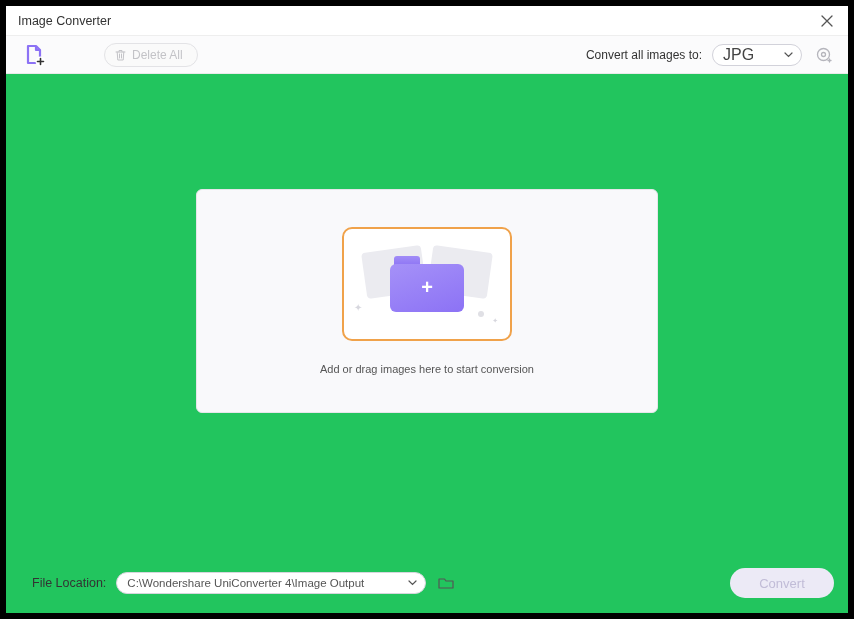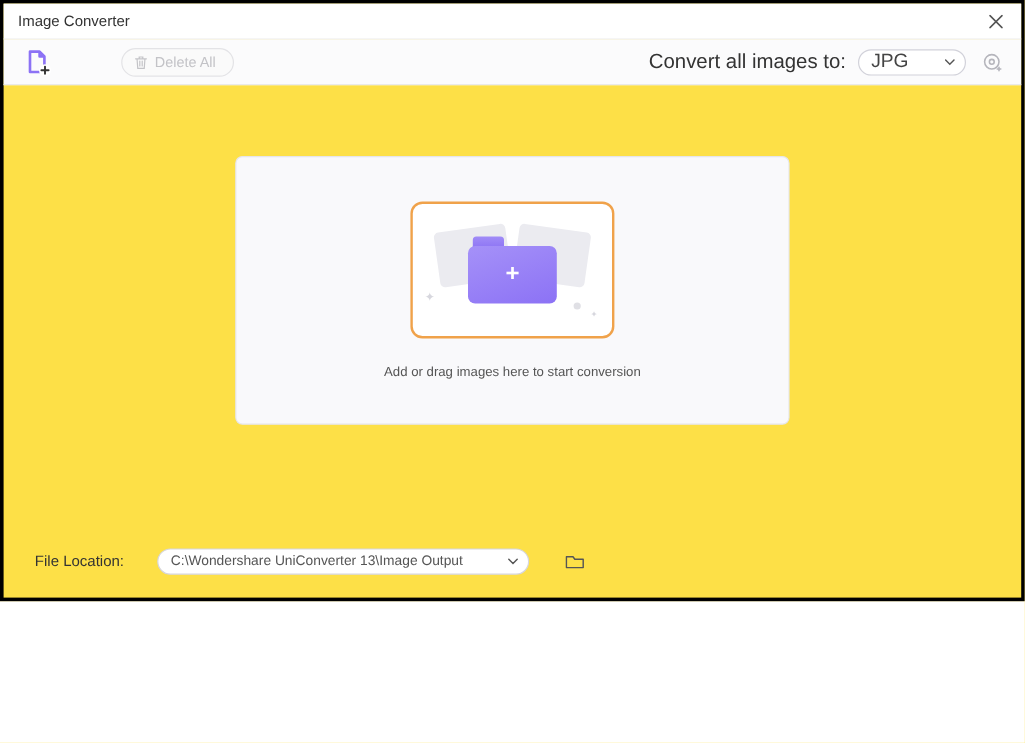--- a/index.html
+++ b/index.html
@@ -1,20 +1,20 @@
 <!DOCTYPE html>
 <html><head>
 <meta charset="utf-8">
 <style>
   * { box-sizing: border-box; margin: 0; padding: 0; font-family: -apple-system, "Segoe UI", Arial, sans-serif; }
   html, body { width: 854px; height: 619px; overflow: hidden; }
   .window {
-    width: 854px; height: 501px;
-    border: 3px solid #000000;
-    background: #fde047;
+    width: 854px; height: 619px;
+    border: 6px solid #000000;
+    background: #22c55e;
     display: flex; flex-direction: column;
     position: relative;
   }
   
   .titlebar {
     height: 30px;
     display: flex; align-items: center;
     padding: 0 10px 0 12px;
     border-bottom: 1px solid #eee;
     background: #ffffff;
@@ -52,21 +52,21 @@
     display: flex; align-items: center; gap: 6px;
     color: #c3c3c7;
     font-size: 12px;
     cursor: pointer;
     margin-left: 46px;
   }
   .toolbar .right {
     margin-left: auto;
     display: flex; align-items: center; gap: 10px;
   }
-  .toolbar .right .lbl { font-size: 17px; color: #333; }
+  .toolbar .right .lbl { font-size: 12px; color: #333; }
   .format-select {
     width: 90px; height: 22px;
     border: 1px solid #d2d2da;
     border-radius: 11px;
     background: #fff;
     display: flex; align-items: center;
     padding: 0 10px;
     font-size: 16px; color: #444;
     position: relative;
     cursor: pointer;
@@ -137,21 +137,21 @@
     transform: translate(-50%, -35%);
     color: #fff; font-size: 20px; font-weight: bold;
     z-index: 3;
   }
   .dz-text { font-size: 11px; color: #555; }
   
   .footer {
     height: 48px;
     display: flex; align-items: center;
     padding: 0 14px 0 26px;
-    gap: 28px;
+    gap: 10px;
     margin-bottom: 6px;
   }
   .footer .flabel { font-size: 12.5px; color: #333; }
   .loc-select {
     width: 310px; height: 22px;
     border: 1px solid #d6d6dd;
     border-radius: 11px;
     background: #fff;
     font-size: 11.5px; color: #555;
     display: flex; align-items: center;
@@ -238,26 +238,29 @@
           <div class="plus">+</div>
         </div>
       </div>
       <div class="dz-text">Add or drag images here to start conversion</div>
     </div>
   </div>
 
   <div class="footer">
     <span class="flabel">File Location:</span>
     <div class="loc-select">
-      <span>C:\Wondershare UniConverter 13\Image Output</span>
+      <span>C:\Wondershare UniConverter 4\Image Output</span>
       <svg class="chev" width="9" height="6" viewBox="0 0 9 6">
           <path d="M1 1 L4.5 4.5 L8 1" stroke="#555" stroke-width="1.2" fill="none" stroke-linecap="round"></path>
         </svg>
     </div>
     <div class="open-folder">
       <svg width="16" height="13" viewBox="0 0 16 13">
           <path d="M1 3 V11 H15 V4 H8 L6.5 2 H1 Z" fill="none" stroke="#555" stroke-width="1.2" stroke-linejoin="round"></path>
         </svg>
     </div>
     <span class="spacer"></span>
+    <div class="convert-btn">
+      <span>Convert</span>
+    </div>
   </div>
 
 </div>
 
 </body></html>

